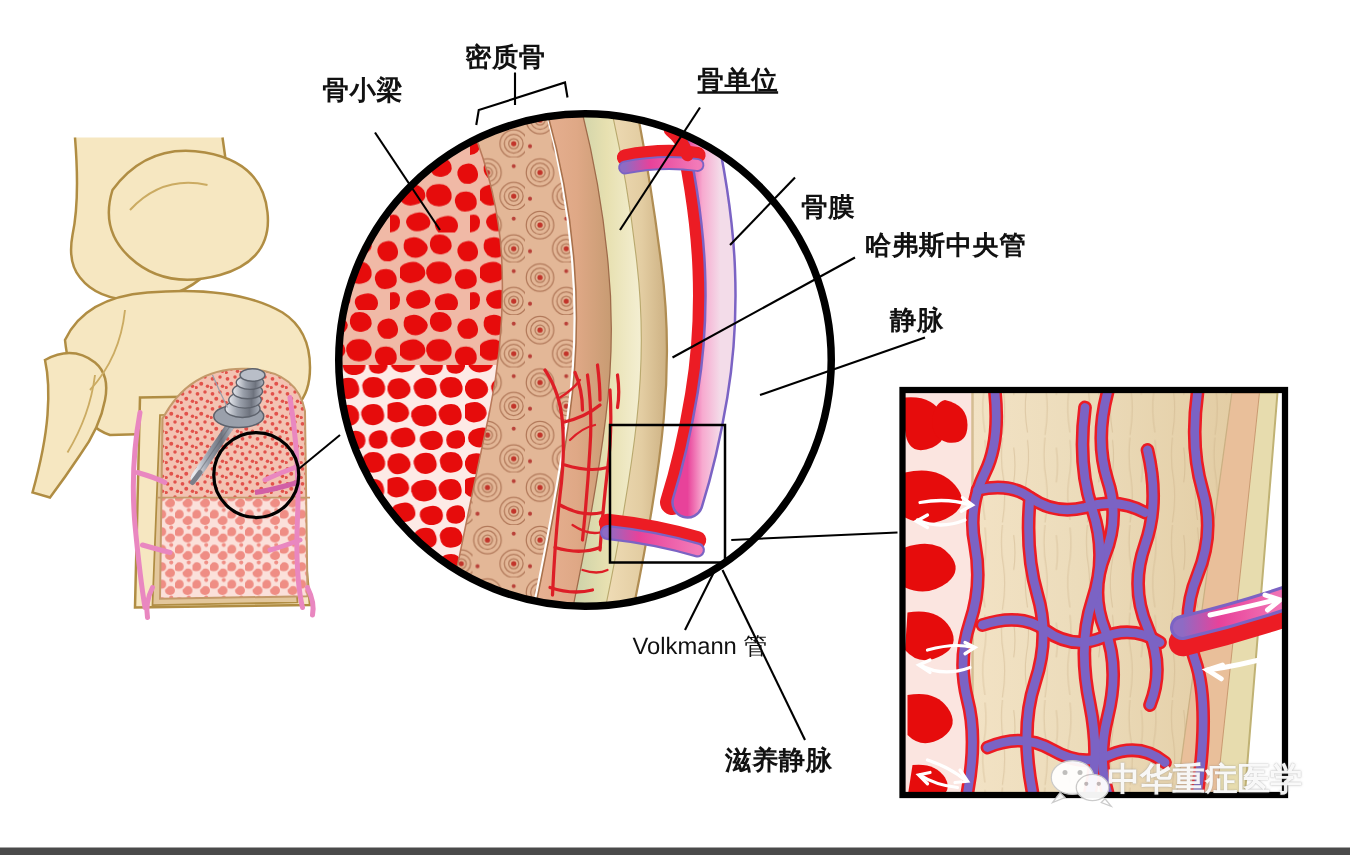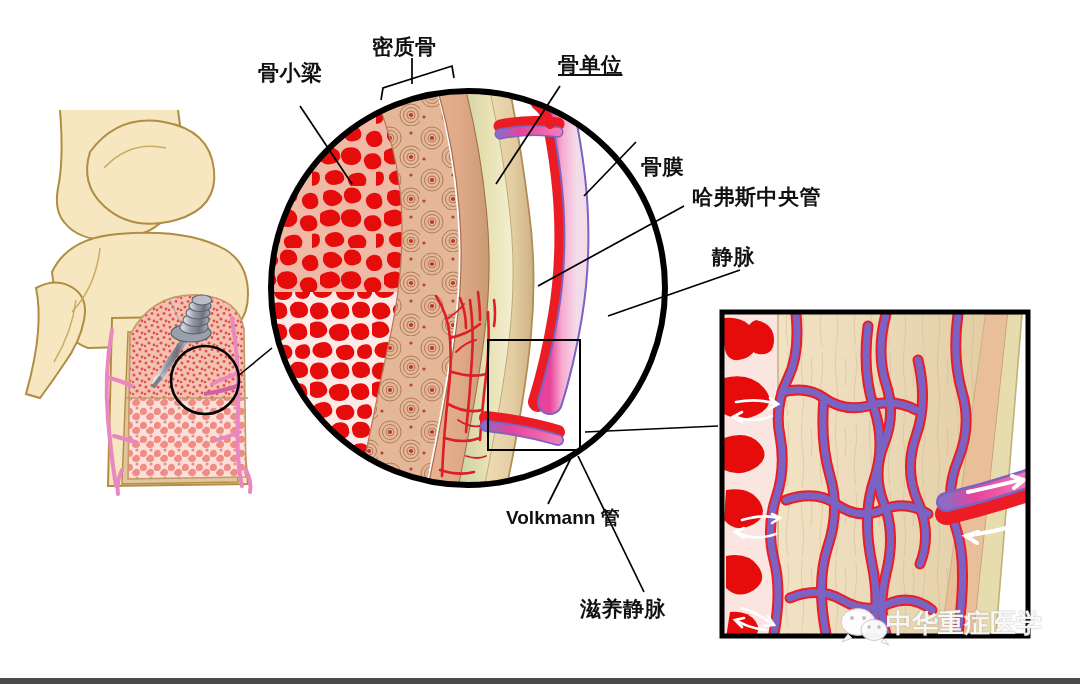--- a/index.html
+++ b/index.html
@@ -15,21 +15,21 @@
   .lbl{
     position:absolute;
     font-family:"Liberation Sans","DejaVu Sans",sans-serif;
     font-size:21px;
     font-weight:700;
     color:#111111;
     white-space:nowrap;
     letter-spacing:0.5px;
     line-height:1;
   }
-  .lbl.lat{font-size:19px;font-weight:700;letter-spacing:0px;}
+  .lbl.lat{font-size:19px;font-weight:400;letter-spacing:0px;}
   .watermark{
     position:absolute;
     display:flex;align-items:center;gap:7px;
     font-size:26px;
     font-weight:700;
     color:rgba(255,255,255,0.92);
     text-shadow:0 0 1px rgba(120,120,120,0.55), 0 0 2px rgba(150,150,150,0.35);
     pointer-events:none;
     white-space:nowrap;
   }

